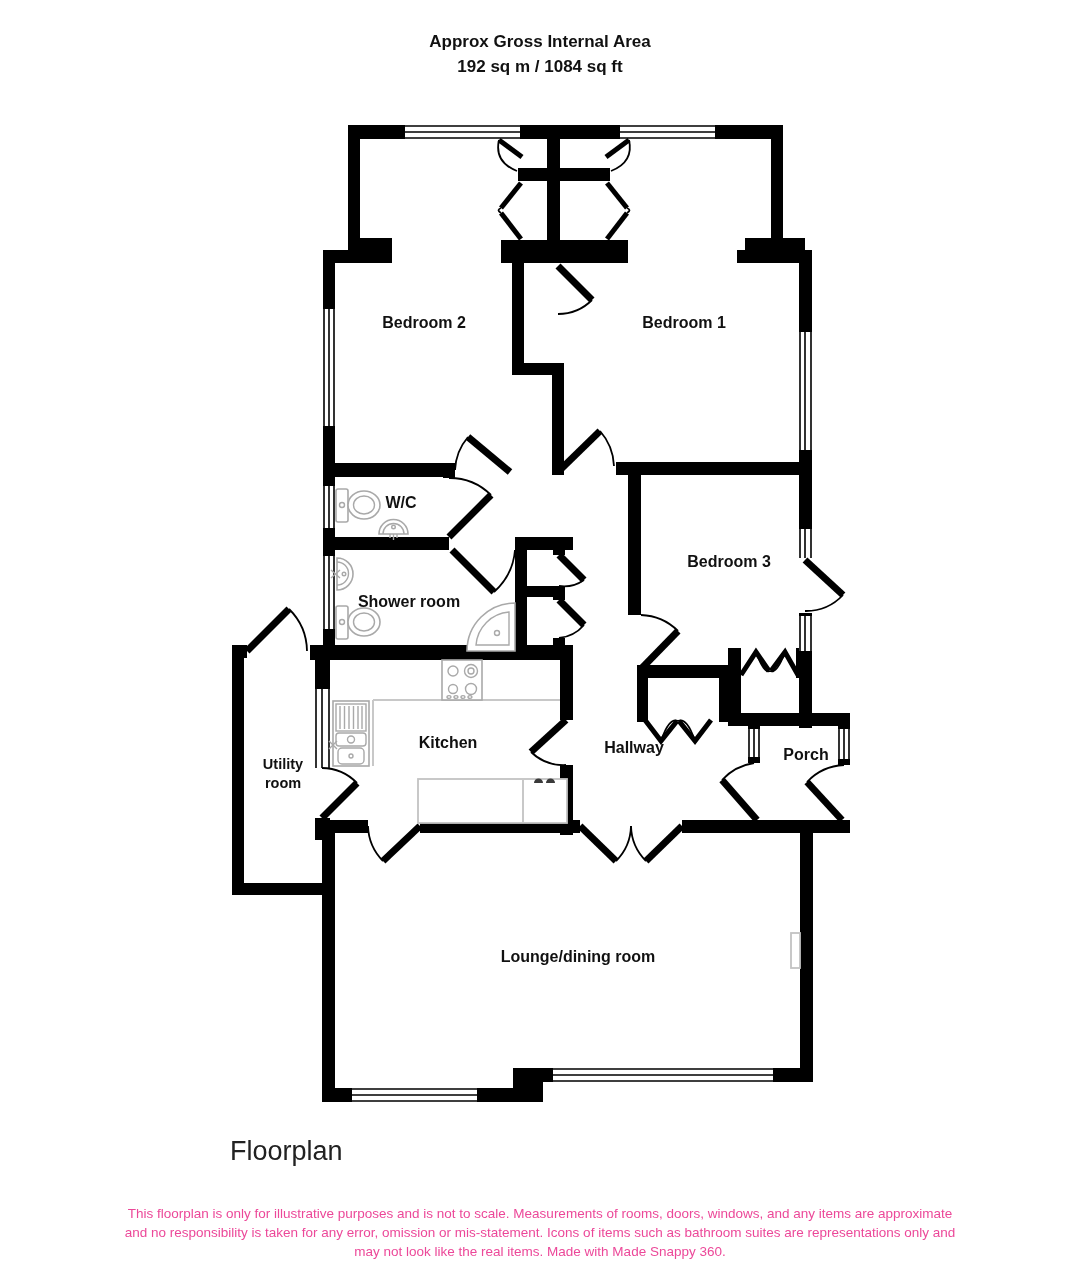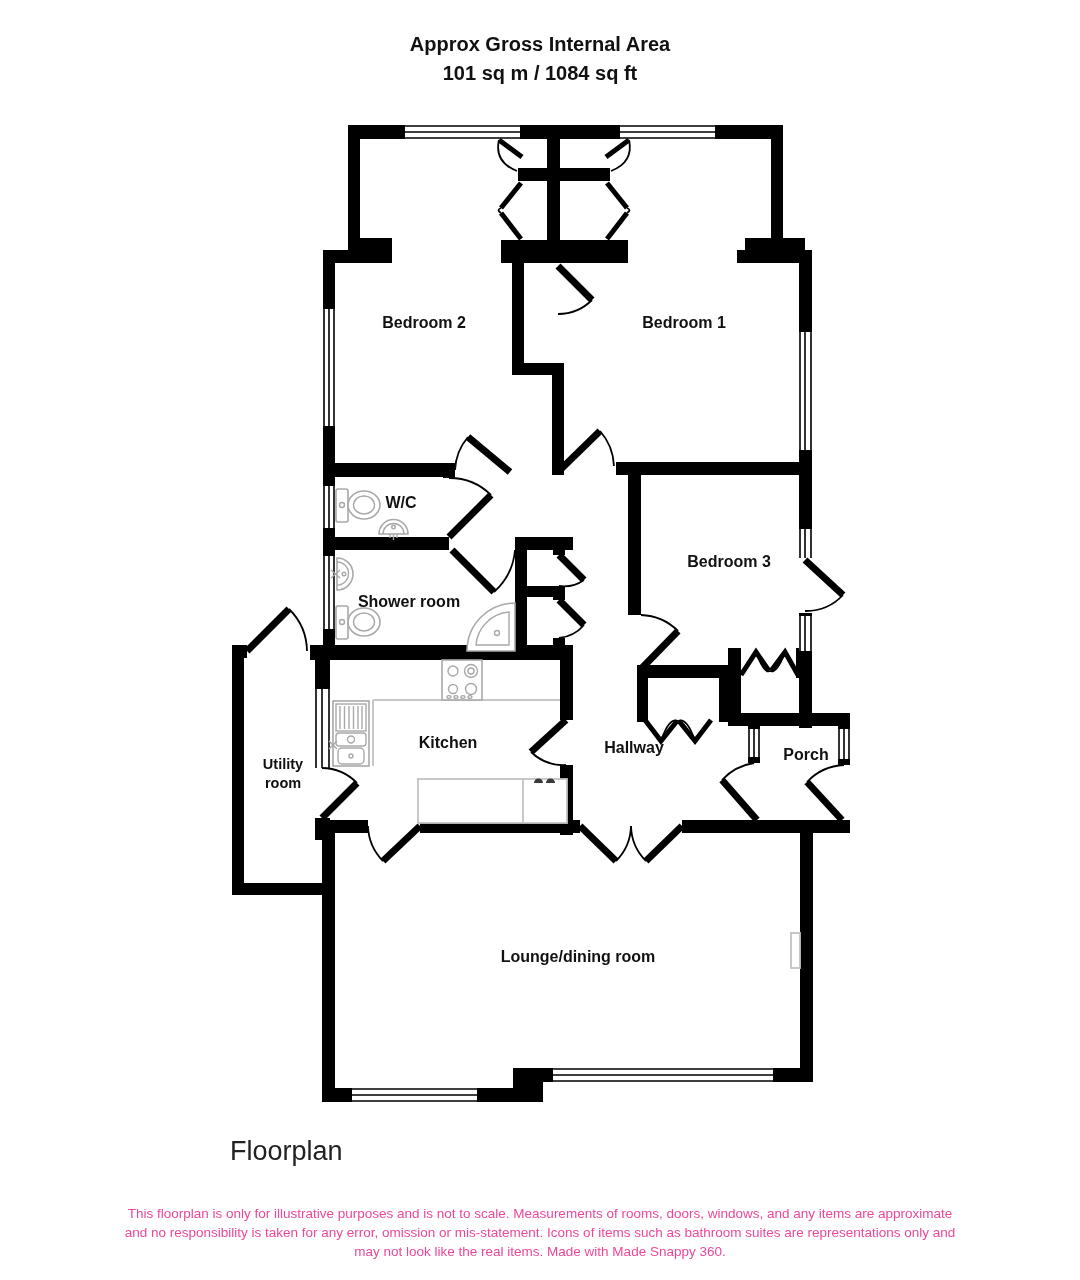--- a/index.html
+++ b/index.html
@@ -1,19 +1,19 @@
 <!DOCTYPE html>
 <html><head>
 <meta charset="utf-8">
 <style>
   html,body{margin:0;padding:0;background:#ffffff;}
   .page{position:relative;width:1080px;height:1280px;background:#fff;overflow:hidden;
         font-family:"Liberation Sans", sans-serif;color:#111;}
   .header{position:absolute;top:30px;left:0;width:100%;text-align:center;
-          font-weight:bold;font-size:20px;line-height:1.45;color:#111;}
+          font-weight:bold;font-size:17px;line-height:1.45;color:#111;}
   .plan-svg{position:absolute;top:0;left:0;}
   .caption{position:absolute;top:1136px;left:230px;font-size:27px;color:#222;}
   .disclaimer{position:absolute;top:1205px;left:0;width:100%;text-align:center;}
   .disclaimer-inner{max-width:835px;margin:0 auto;font-size:13.5px;line-height:1.4;color:#ec4899;}
   .room-label{font-weight:bold;font-size:16px;fill:#111;}
   .room-label-small{font-weight:bold;font-size:14.5px;fill:#111;}
   .wall{fill:#000;}
   .winline{stroke:#000;stroke-width:1.6;}
   .winfill{fill:#fff;}
   .leaf{stroke:#000;stroke-width:7;stroke-linecap:butt;}
@@ -25,21 +25,21 @@
   .counter-box{stroke:#c3c3c3;stroke-width:1.8;fill:#fff;}
   .dark-dot{fill:#3a3a3a;}
 </style>
 </head>
 <body>
 
 <div class="page">
 
   <div class="header">
     <div>Approx Gross Internal Area</div>
-    <div>101 sq m / 1084 sq ft</div>
+    <div>192 sq m / 1084 sq ft</div>
   </div>
 
   <svg class="plan-svg" width="1080" height="1280" viewBox="0 0 1080 1280">
 
     <g>
       <path class="counter" d="M373,700 L565,700 M373,700 L373,766"></path>
     </g>
 
     <g>
       <rect class="wall" x="348" y="125" width="435" height="14"></rect>

